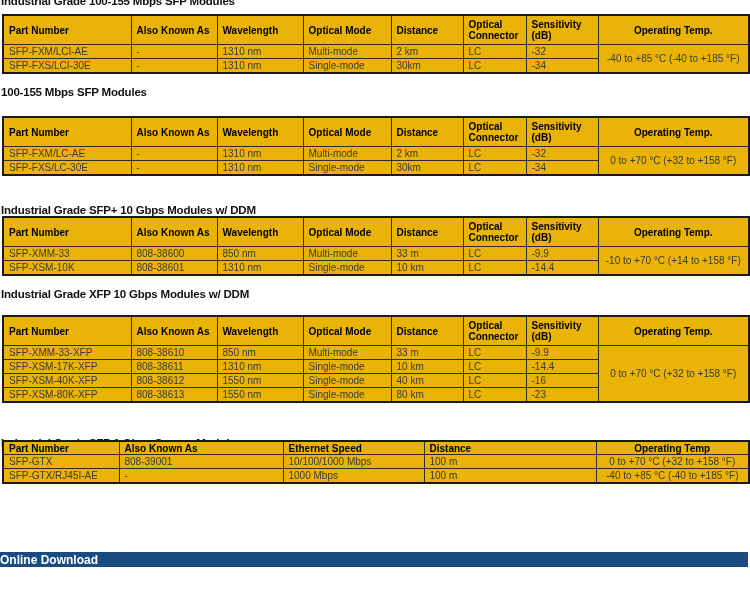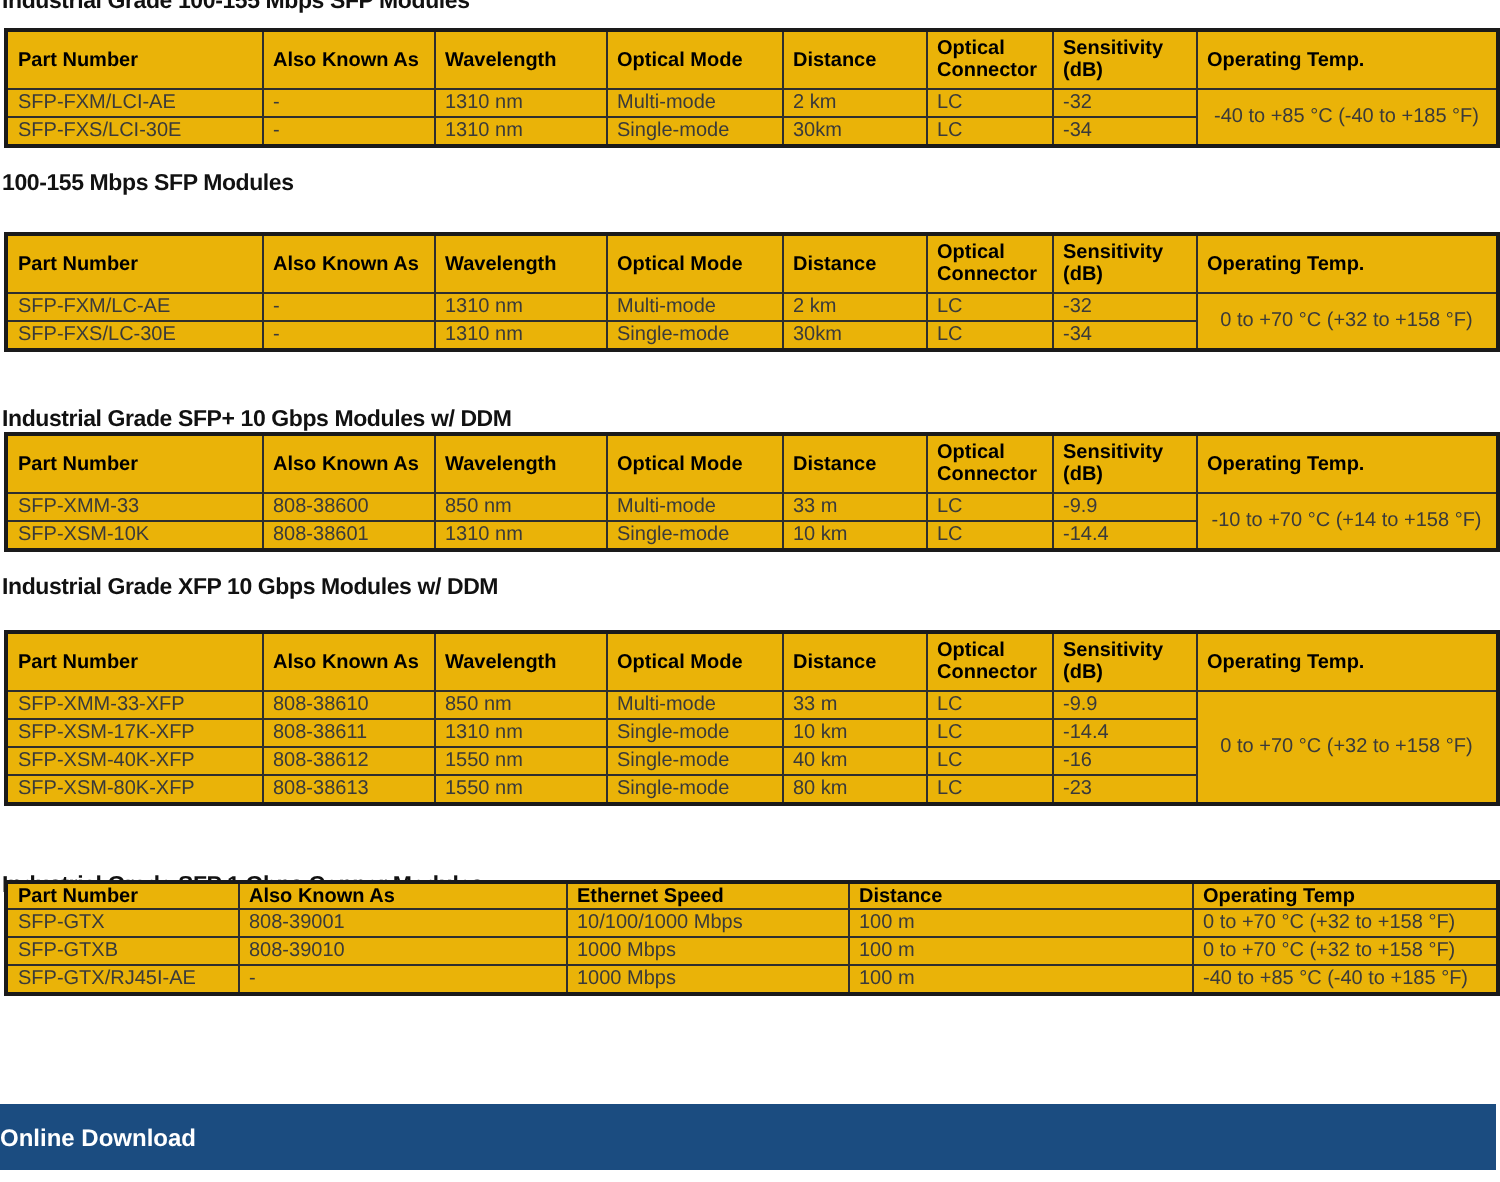--- a/index.html
+++ b/index.html
@@ -9,25 +9,25 @@
 
   h2.sec-title{position:absolute;left:1px;margin:0;font-size:11.5px;line-height:12px;
        font-weight:bold;color:#111;letter-spacing:-0.2px;white-space:nowrap;}
 
   table.spec{position:absolute;left:2px;width:746px;border-collapse:collapse;
        table-layout:fixed;background:#eab308;border:2px solid #1a1a1a;}
   .spec th,.spec td{border:1px solid #2e2e2e;padding:0 5px;font-size:10px;
        vertical-align:middle;text-align:left;overflow:hidden;}
   .spec thead th{height:28px;font-weight:bold;color:#000;line-height:11px;white-space:normal;}
   .spec tbody td{height:13px;color:#3a3a3a;white-space:nowrap;}
-  .spec .c{text-align:left;}
+  .spec .c{text-align:center;}
   .spec td.temp{white-space:normal;text-align:center;line-height:11px;}
   .spec5 thead th{height:12px;white-space:nowrap;}
 
-  .footer-bar{position:absolute;top:552px;left:0;width:748px;height:33px;
+  .footer-bar{position:absolute;top:552px;left:0;width:748px;height:15px;
        background:#1b4c80;display:flex;align-items:center;justify-content:flex-start;}
   .footer-label{color:#fff;font-weight:bold;font-size:12px;margin-right:6px;white-space:nowrap;}
   .url-box{width:175px;height:15px;background:#fff;margin-right:40px;display:flex;
        align-items:center;padding-left:5px;font-size:11.5px;color:#333;white-space:nowrap;}
 </style>
 </head>
 <body>
 
 <div class="doc">
 
@@ -257,27 +257,20 @@
     </thead>
     <tbody>
       <tr>
         <td>SFP-GTX</td>
         <td>808-39001</td>
         <td>10/100/1000 Mbps</td>
         <td>100 m</td>
         <td class="c">0 to +70 °C (+32 to +158 °F)</td>
       </tr>
       <tr>
-        <td>SFP-GTXB</td>
-        <td>808-39010</td>
-        <td>1000 Mbps</td>
-        <td>100 m</td>
-        <td class="c">0 to +70 °C (+32 to +158 °F)</td>
-      </tr>
-      <tr>
         <td>SFP-GTX/RJ45I-AE</td>
         <td>-</td>
         <td>1000 Mbps</td>
         <td>100 m</td>
         <td class="c">-40 to +85 °C (-40 to +185 °F)</td>
       </tr>
     </tbody>
   </table>
 
   <div class="footer-bar" style="background: rgb(27, 76, 128);">

